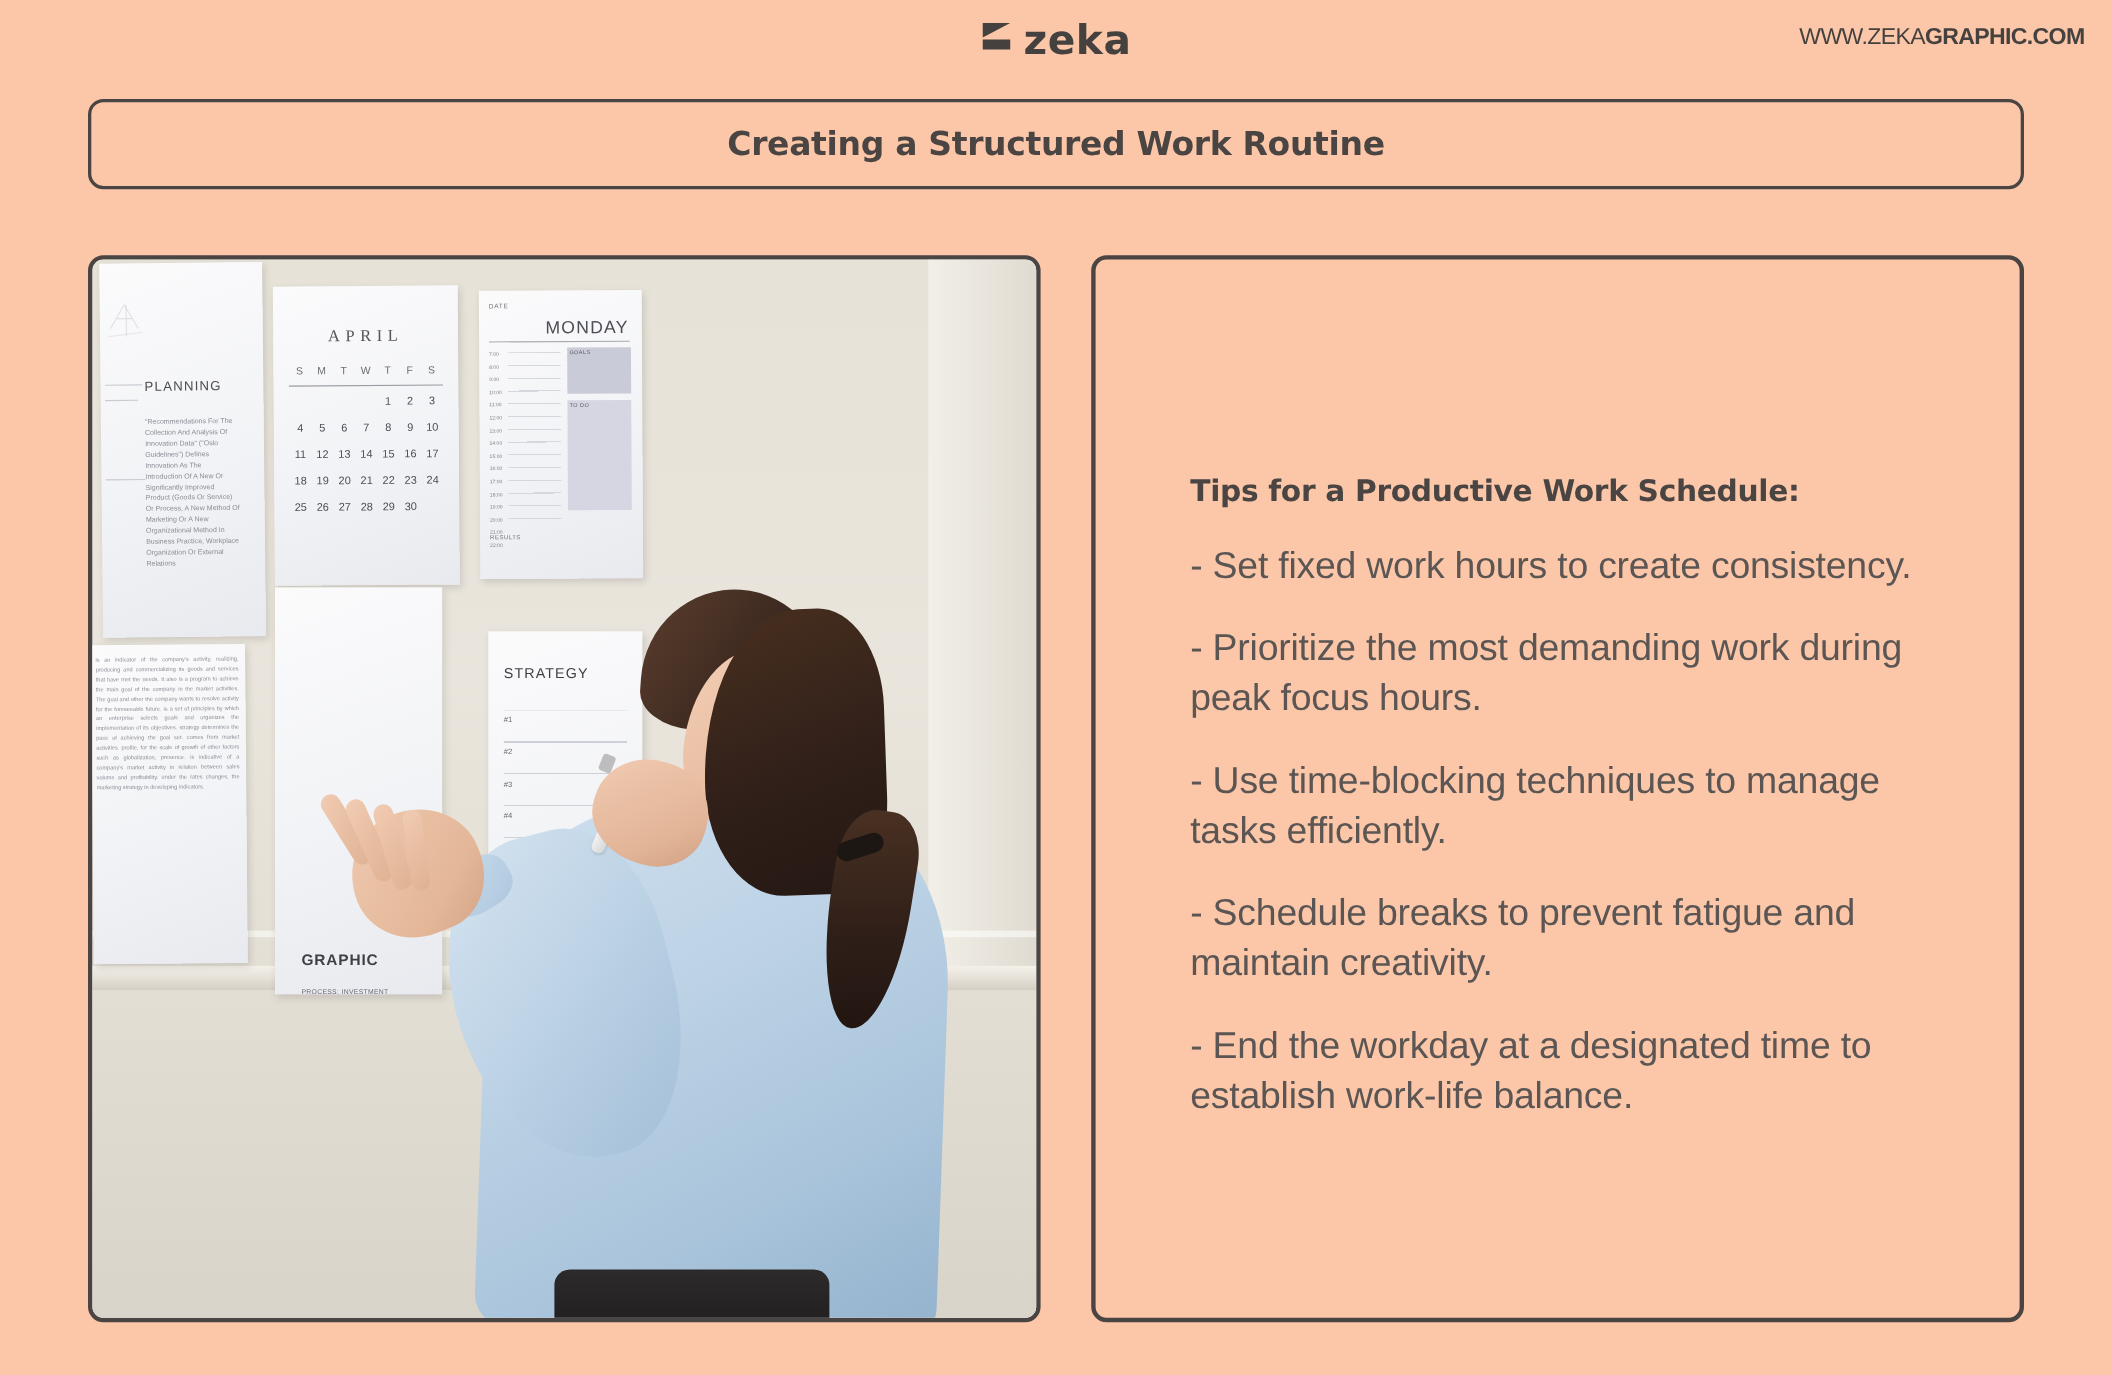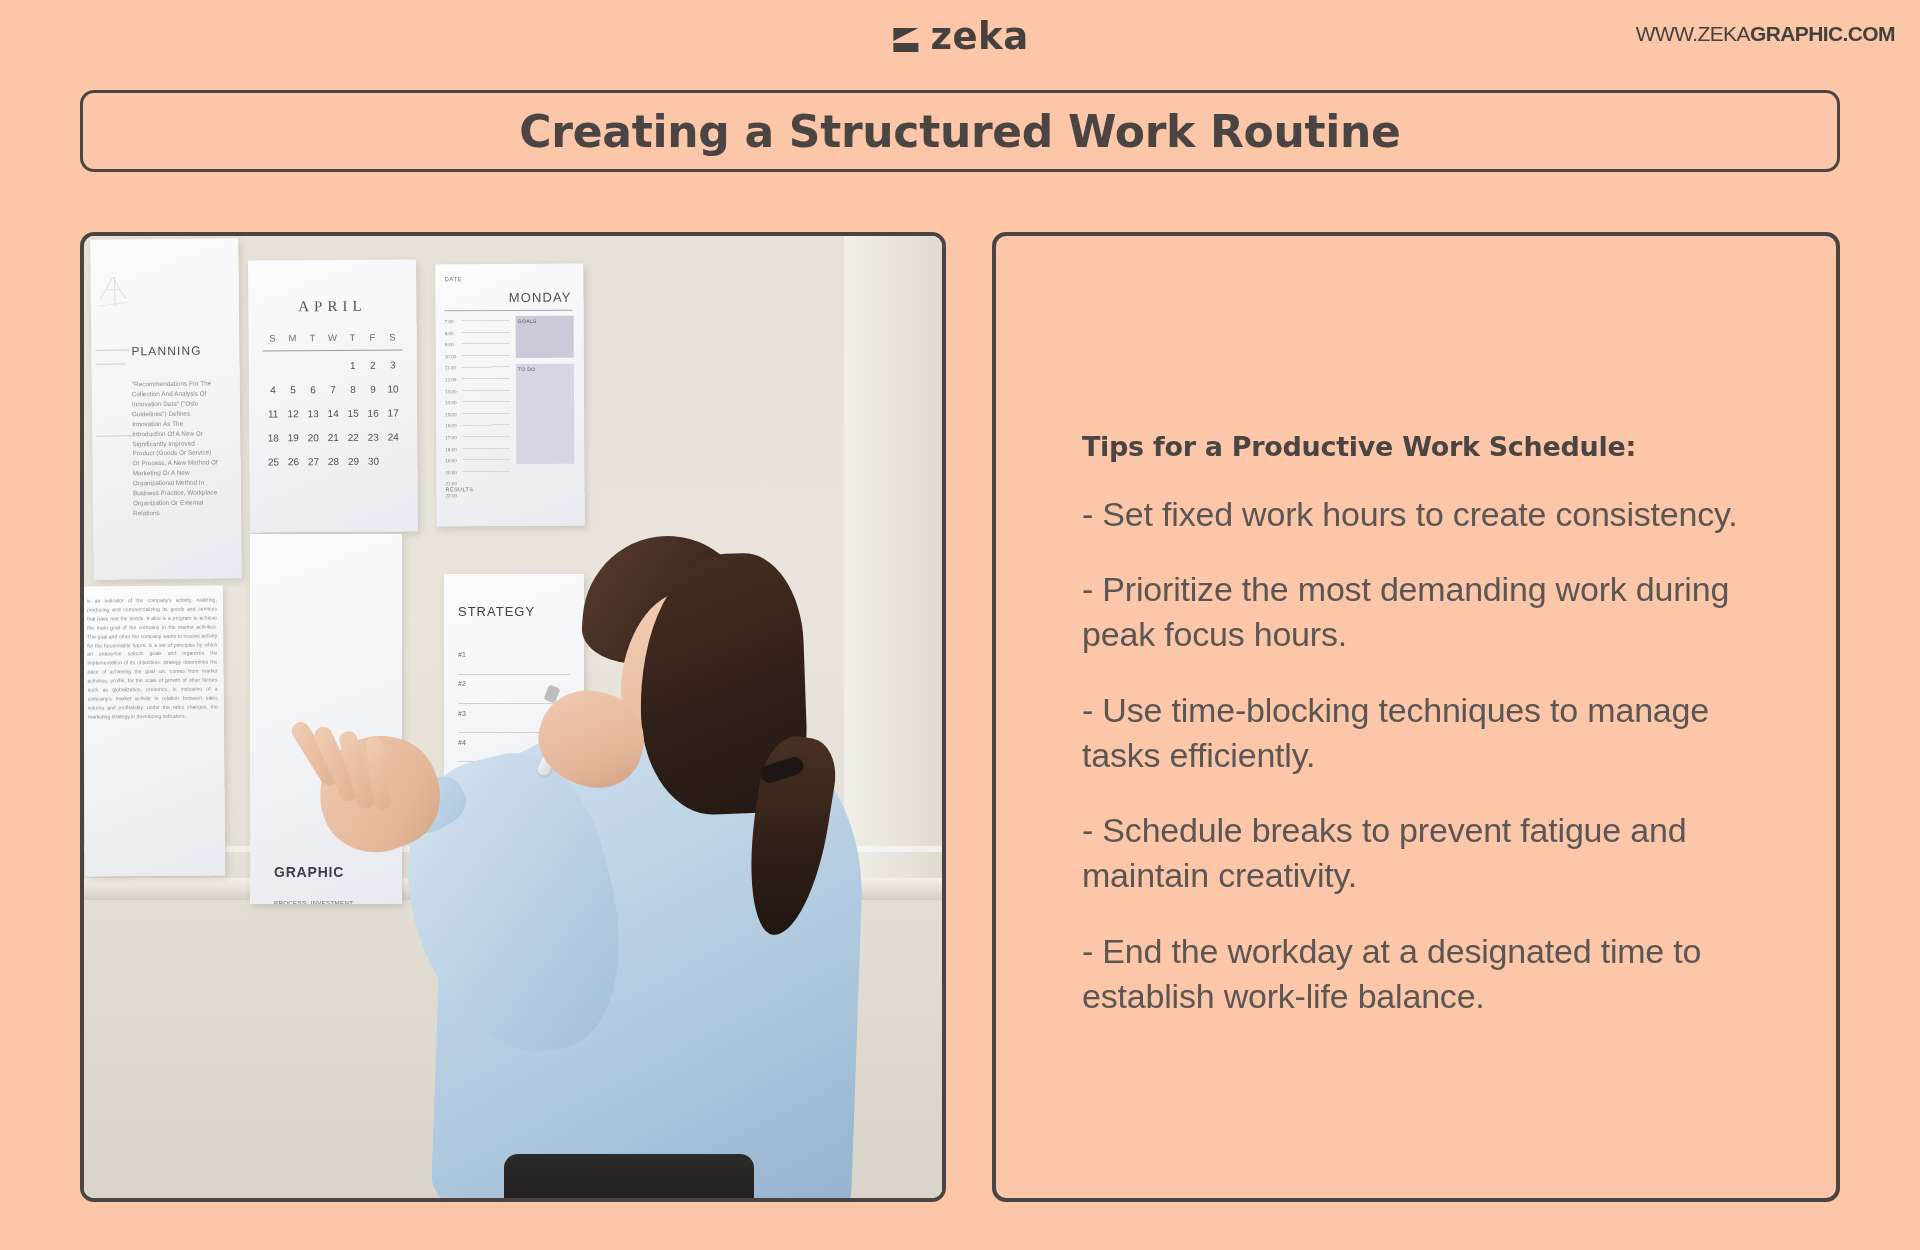--- a/index.html
+++ b/index.html
@@ -20,21 +20,21 @@
     position: absolute;
     top: 0; left: 0;
     width: 1920px;
     height: 76px;
     display: flex;
     align-items: center;
     justify-content: center;
   }
   .logo {
     display: flex;
-    align-items: flex-end;
+    align-items: flex-start;
     gap: 9px;
     position: absolute;
     left: 50%;
     transform: translateX(-50%);
     top: 18px;
   }
   .logo-mark {
     width: 30px;
     height: 30px;
     display: block;
@@ -69,21 +69,21 @@
     height: 82px;
     box-sizing: border-box;
     border: 3px solid #4A4543;
     border-radius: 14px;
     display: flex;
     align-items: center;
     justify-content: center;
   }
   .title-text {
     font-family: "DejaVu Sans", sans-serif;
-    font-size: 44px;
+    font-size: 30px;
     font-weight: 700;
     color: #4A4543;
     letter-spacing: -0.3px;
     white-space: nowrap;
     text-align: center;
   }
 
   
   .photo-card {
     position: absolute;
@@ -193,21 +193,21 @@
   .paper-monday {
     left: 352px; top: 28px; width: 148px; height: 262px;
     transform: rotate(-0.3deg);
   }
   .md-date {
     position: absolute; left: 9px; top: 12px;
     font-size: 6px; color: #77777F; letter-spacing: 0.6px;
   }
   .md-title {
     position: absolute; right: 12px; top: 26px;
-    font-size: 13px; color: #4D4D55; letter-spacing: 1.1px;
+    font-size: 16px; color: #4D4D55; letter-spacing: 1.1px;
   }
   .md-rule {
     position: absolute; left: 9px; top: 46px; width: 128px; height: 1px;
     background: #A9A9B2;
   }
   .md-times {
     position: absolute; left: 9px; top: 52px; width: 26px;
     font-size: 4.6px; color: #84848D; line-height: 11.6px;
   }
   .md-lines {

